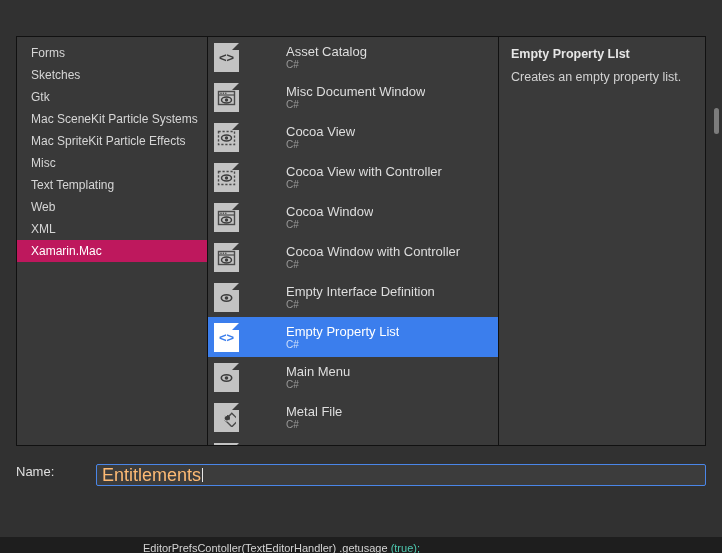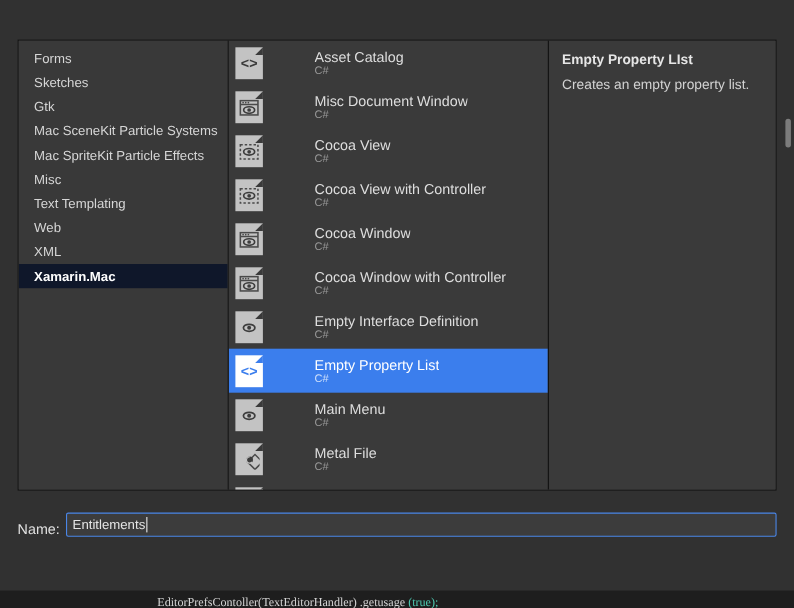--- a/index.html
+++ b/index.html
@@ -93,23 +93,22 @@
     height: 22px;
     line-height: 22px;
     padding-left: 14px;
     color: #d6d6d6;
     font-size: 12px;
     white-space: nowrap;
     overflow: hidden;
     text-overflow: ellipsis;
   }
   .cat-item.selected {
-    background: #0f172a;
+    background: #be185d;
     color: #ffffff;
-    font-weight: bold;
   }
 
   
   .tpl-pane {
     width: 290px;
     flex: 0 0 290px;
     background: #3a3a3a;
     border-right: 1px solid #111;
     overflow: hidden;
     position: relative;
@@ -202,43 +201,44 @@
   }
 
   
   .name-row {
     position: absolute;
     left: 16px;
     top: 464px;
     width: 690px;
     height: 24px;
     display: flex;
-    align-items: flex-end;
+    align-items: flex-start;
+    gap: 36px;
   }
   .name-label {
     color: #e0e0e0;
     font-size: 13px;
     width: 44px;
     flex: 0 0 44px;
   }
   .name-field {
     flex: 1 1 auto;
     height: 22px;
     background: #3c3c3c;
     border: 1px solid #4a86e8;
     border-radius: 2px;
     display: flex;
     align-items: center;
     padding: 0 5px;
     box-sizing: border-box;
     position: relative;
   }
   .name-value {
-    color: #e5e5e5;
-    font-size: 12px;
+    color: #fdba74;
+    font-size: 18px;
     white-space: nowrap;
   }
   .caret {
     display: inline-block;
     width: 1px;
     height: 14px;
     background: #e8e8e8;
     margin-left: 1px;
   }
 
@@ -269,21 +269,21 @@
     top: 537px;
     width: 722px;
     height: 16px;
     background: #1e1e1e;
     overflow: hidden;
   }
   .code-strip .code-line {
     position: absolute;
     left: 143px;
     top: 5px;
-    font-family: Liberation Serif, serif;
+    font-family: Liberation Sans, sans-serif;
     font-size: 11px;
     color: #cfcfcf;
     white-space: nowrap;
   }
   .code-strip .tok-type { color: #4ec9b0; }
   .code-strip .tok-plain { color: #d4d4d4; }
 </style>
 </head>
 <body>
 

